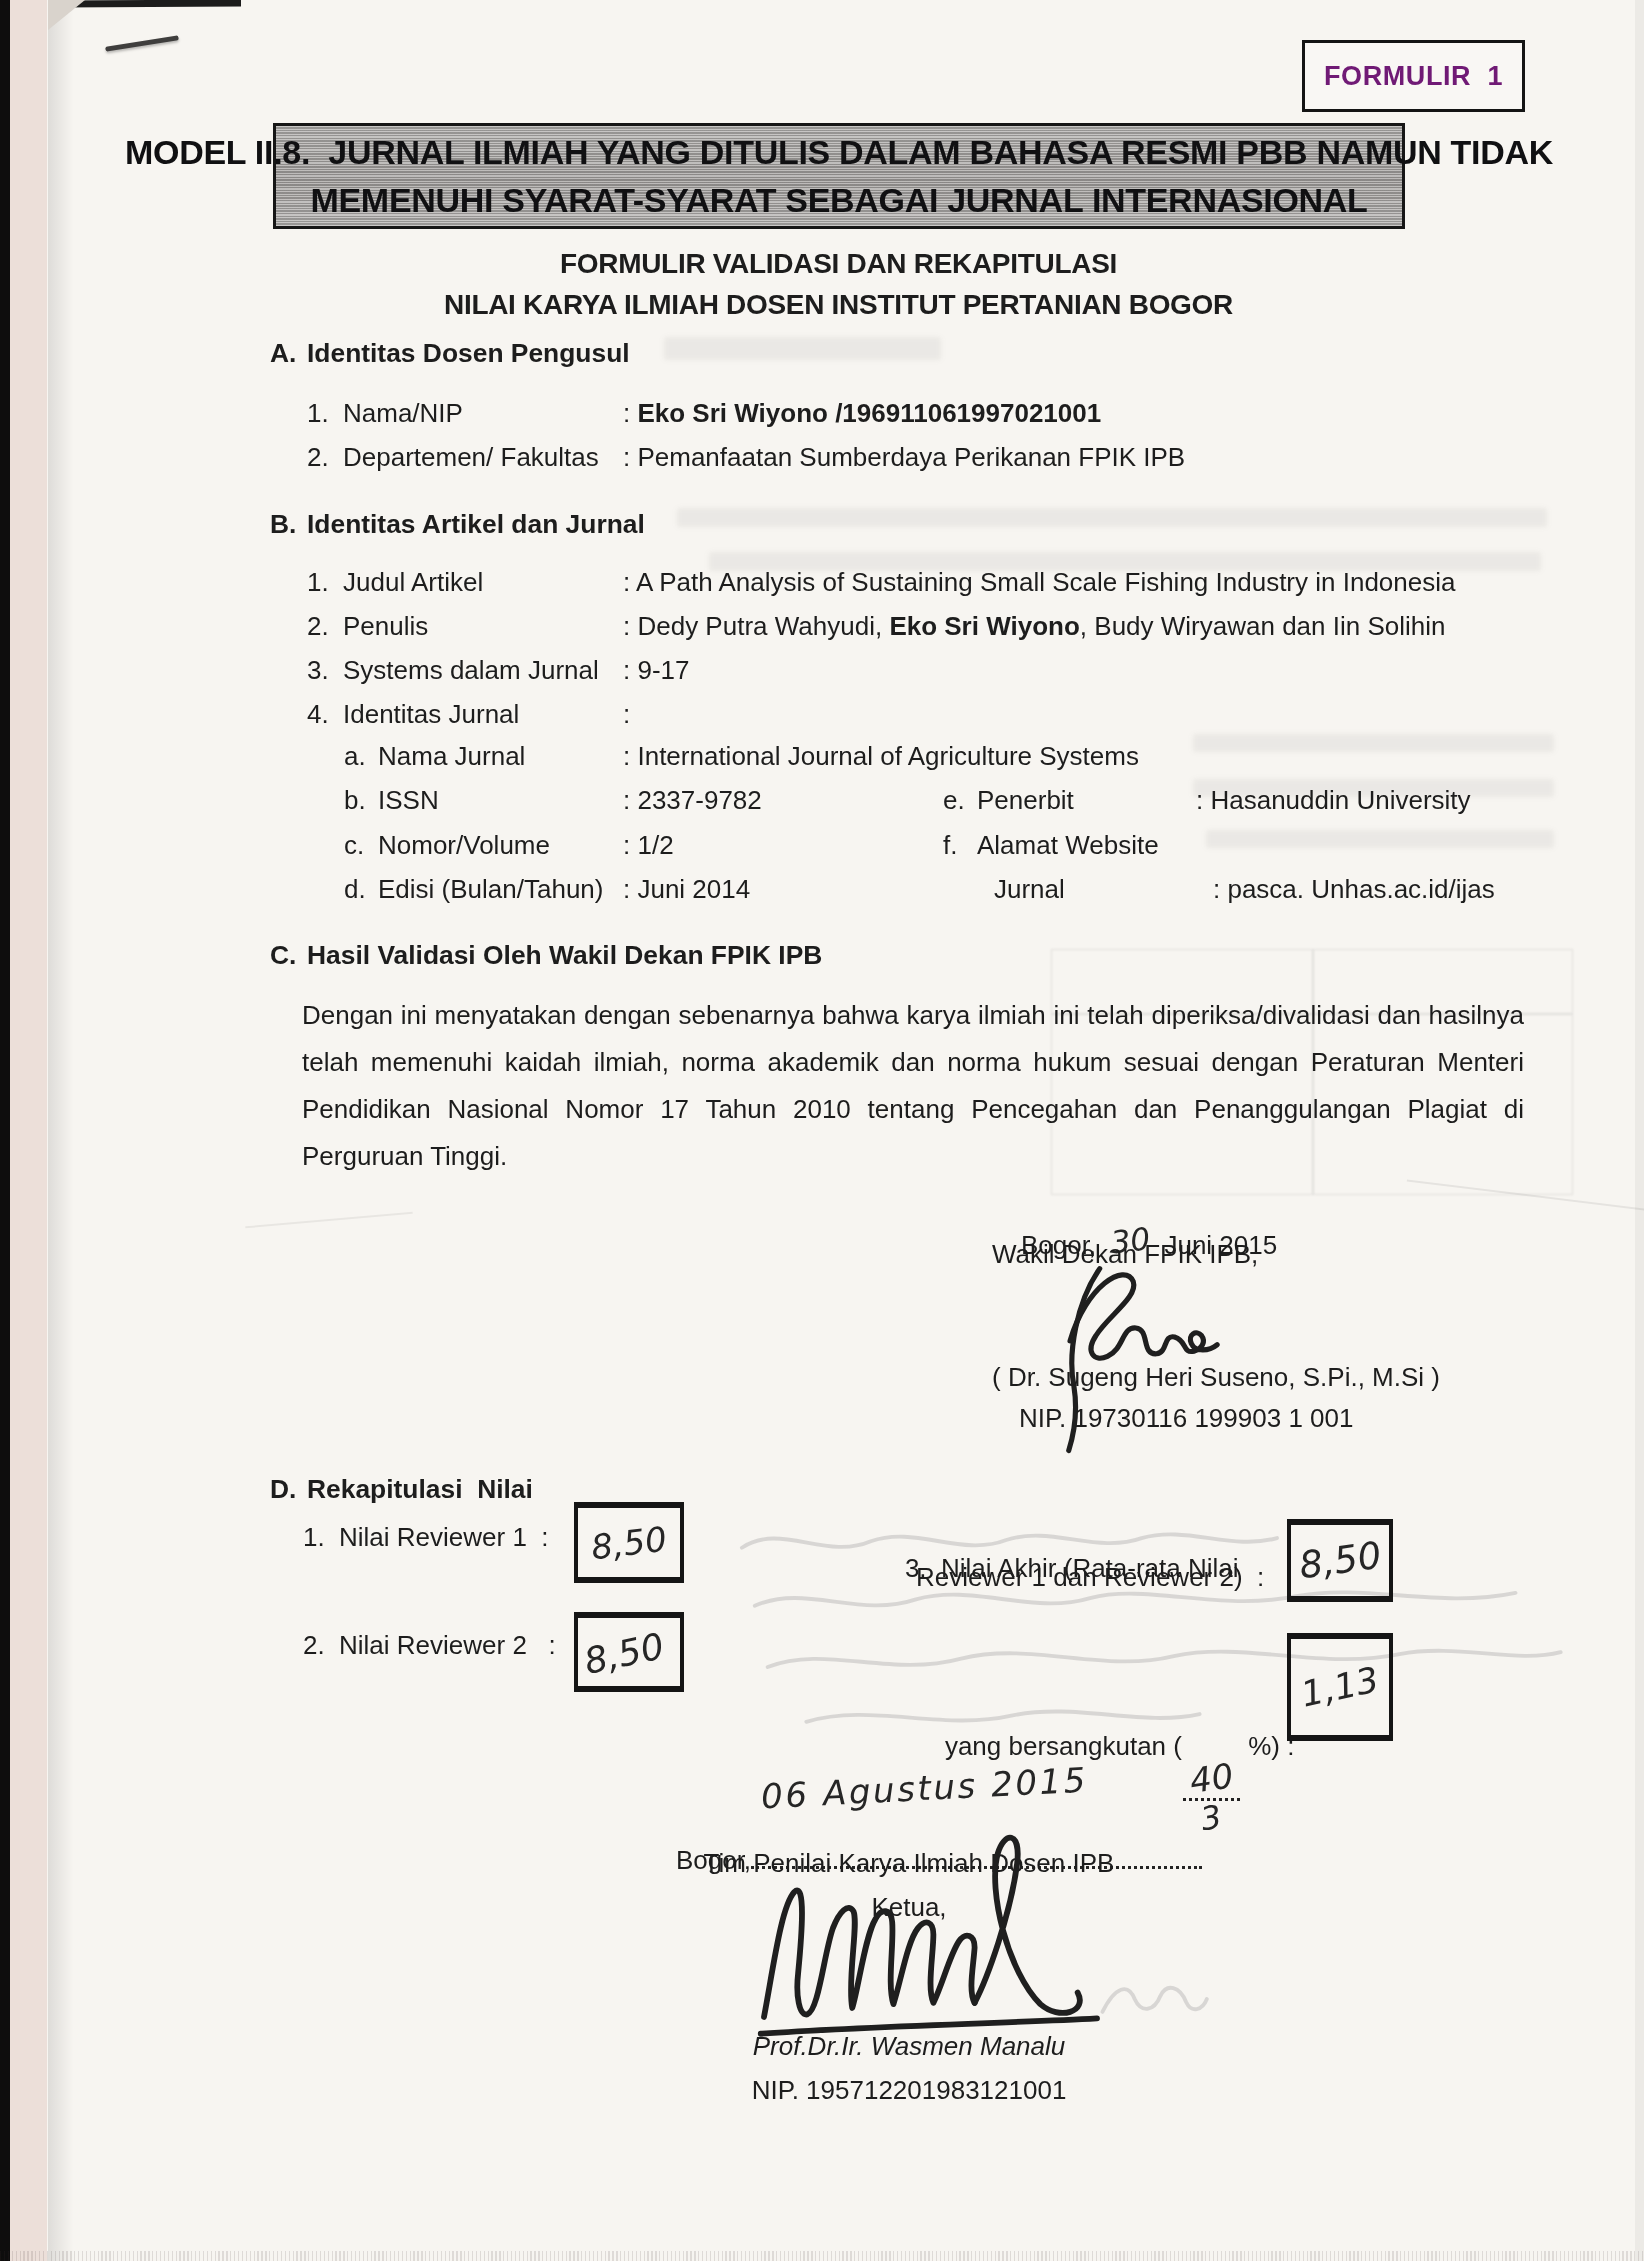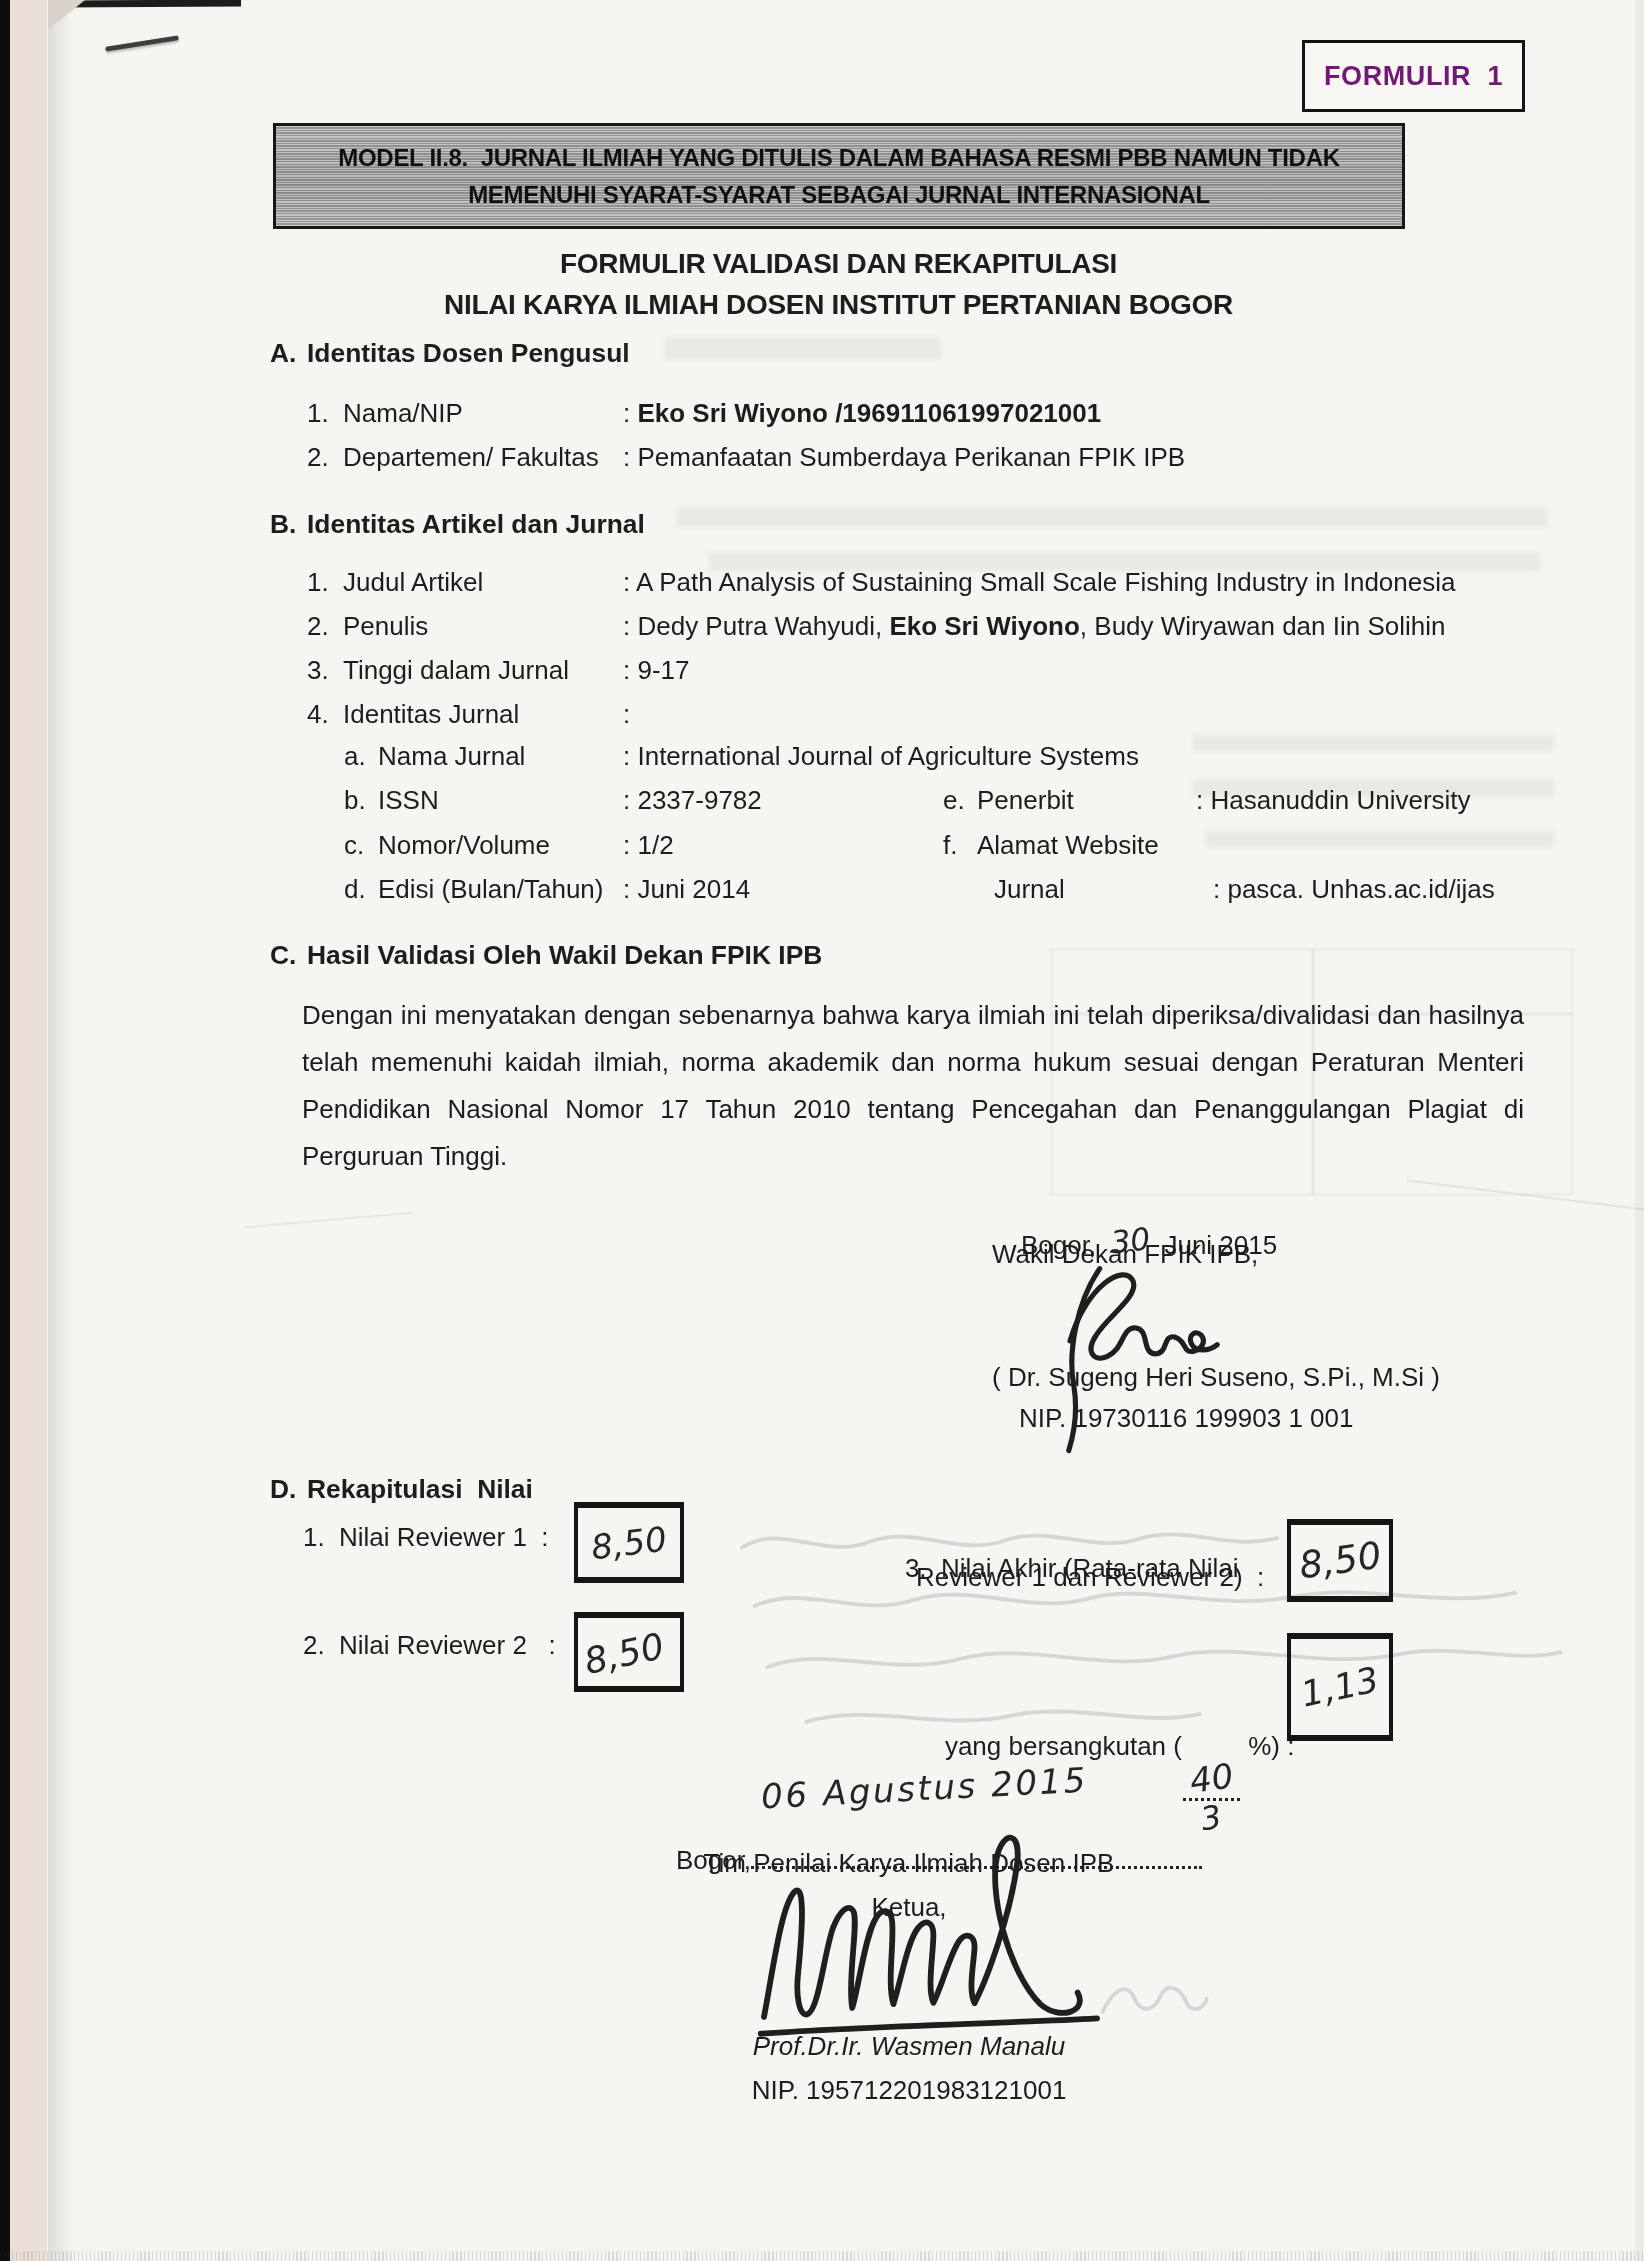--- a/index.html
+++ b/index.html
@@ -38,21 +38,21 @@
     font-size:27px;font-weight:bold;white-space:pre;letter-spacing:0.6px;color:#701a75;
   }
   
   .model-header{
     position:absolute;left:273px;top:123px;width:1132px;height:106px;
     border:3.9px solid #161616;box-sizing:border-box;
     background:
       repeating-linear-gradient(0deg, rgba(255,255,255,.28) 0 1.3px, rgba(40,40,40,.20) 1.3px 2.6px),
       linear-gradient(180deg,#b3b1af,#a29f9d 55%,#b5b3b1);
     display:flex;flex-direction:column;align-items:center;justify-content:center;gap:9px;
-    font-weight:bold;font-size:24px;letter-spacing:-0.3px;color:#101012;
+    font-weight:bold;font-size:34px;letter-spacing:-0.3px;color:#101012;
     text-align:center;white-space:pre;
   }
   
   .doc-title{position:absolute;left:271px;width:1135px;text-align:center;font-weight:bold;font-size:28px;letter-spacing:-0.3px;white-space:pre;}
   #title1{top:248px;} #title2{top:289px;}
 
   
   .sec-head{position:absolute;display:flex;font-weight:bold;font-size:26.4px;white-space:pre;}
   .sec-head .sno{width:37px;flex:none;}
   .row{position:absolute;display:flex;font-size:26px;white-space:pre;}
@@ -156,21 +156,21 @@
   </div>
   <div class="row" style="left:307px;top:567px;">
     <span class="no">1.</span><span class="lbl">Judul Artikel</span>
     <span class="val"><span>: A Path Analysis of Sustaining Small Scale Fishing Industry in Indonesia</span><span class="bd"></span><span></span></span>
   </div>
   <div class="row" style="left:307px;top:611px;">
     <span class="no">2.</span><span class="lbl">Penulis</span>
     <span class="val"><span>: Dedy Putra Wahyudi, </span><span class="bd">Eko Sri Wiyono</span><span>, Budy Wiryawan dan Iin Solihin</span></span>
   </div>
   <div class="row" style="left:307px;top:655px;">
-    <span class="no">3.</span><span class="lbl">Tinggi dalam Jurnal</span>
+    <span class="no">3.</span><span class="lbl">Systems dalam Jurnal</span>
     <span class="val"><span>: 9-17</span><span class="bd"></span><span></span></span>
   </div>
   <div class="row" style="left:307px;top:699px;">
     <span class="no">4.</span><span class="lbl">Identitas Jurnal</span>
     <span class="val"><span>:</span></span>
   </div>
 
   <div class="row sub" style="left:344px;top:741px;">
     <span class="no">a.</span><span class="lbl">Nama Jurnal</span>
     <span class="val">: International Journal of Agriculture Systems</span>

